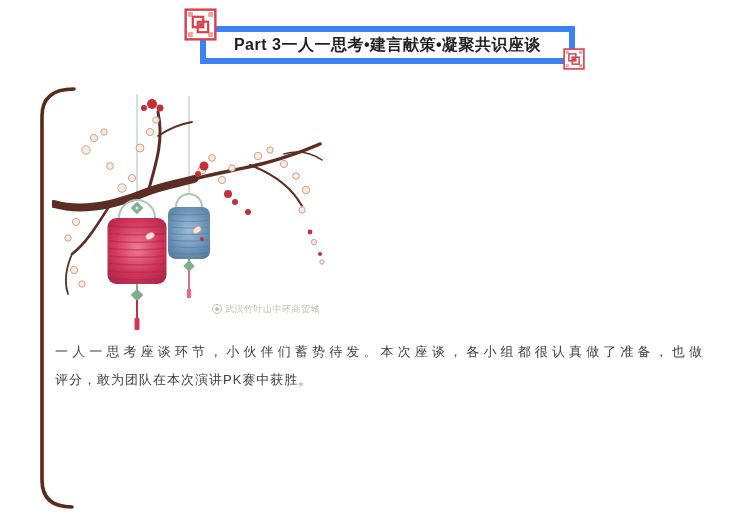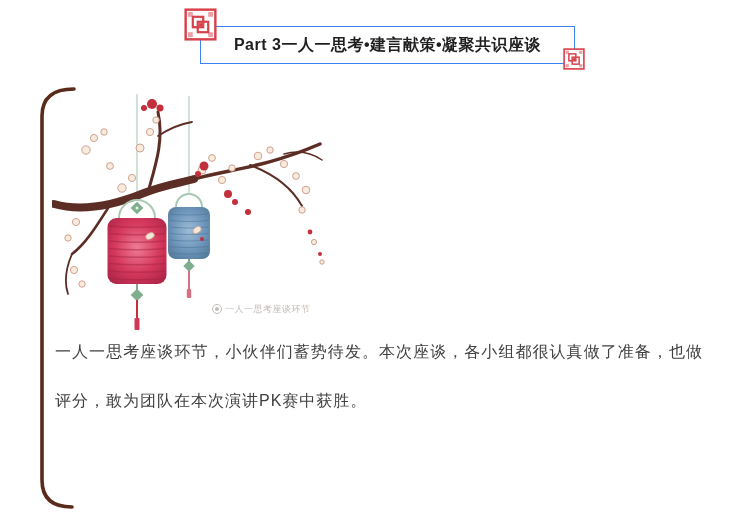--- a/index.html
+++ b/index.html
@@ -4,21 +4,21 @@
 <style>
   html,body{margin:0;padding:0;}
   body{
     width:753px;height:513px;position:relative;overflow:hidden;
     background:#ffffff;
     font-family:"Liberation Sans","DejaVu Sans",sans-serif;
   }
   
   .header-box{
     position:absolute;left:200px;top:26px;width:375px;height:38px;
-    border:1px solid #3b82f6;box-sizing:border-box;
+    border:6px solid #3b82f6;box-sizing:border-box;
     display:flex;align-items:center;justify-content:center;
   }
   .header-title{
     font-size:16px;font-weight:bold;color:#1f1f1f;letter-spacing:.5px;
     white-space:nowrap;
   }
   .orn{position:absolute;}
   .orn.tl{left:184px;top:8px;width:33px;height:33px;}
   .orn.br{left:563px;top:48px;width:22px;height:22px;}
   
@@ -28,27 +28,27 @@
     position:absolute;left:212px;top:302px;height:14px;
     display:flex;align-items:center;gap:3px;
     color:#b3a9a2;opacity:.8;font-size:9px;letter-spacing:.5px;white-space:nowrap;
   }
   .wm-logo{width:10px;height:10px;border:1px solid #b3a9a2;border-radius:50%;
     box-sizing:border-box;position:relative;}
   .wm-logo::after{content:"";position:absolute;left:2px;top:2px;width:4px;height:4px;
     border-radius:50%;background:#b3a9a2;}
   .para{
     position:absolute;left:55px;top:338px;width:648px;
-    font-size:16px;line-height:28.2px;color:#404040;letter-spacing:1px;
+    font-size:13px;line-height:28.2px;color:#404040;letter-spacing:1px;
   }
   .pline{
     width:100%;white-space:nowrap;
     text-align:justify;text-align-last:justify;
   }
-  .pline.last{text-align-last:left;margin-top:21px;}
+  .pline.last{text-align-last:left;}
 </style>
 </head>
 <body>
 
 <svg width="0" height="0" style="position:absolute" aria-hidden="true">
   <defs>
     <symbol id="knot" viewBox="0 0 30 30">
       <rect x="1.5" y="1.5" width="27" height="27" fill="#ffffff" stroke="#d8404a" stroke-width="2.2"></rect>
       <rect x="3.6" y="3.6" width="4.4" height="4.4" fill="#eda0a6"></rect>
       <rect x="22" y="3.6" width="4.4" height="4.4" fill="#eda0a6"></rect>
@@ -188,21 +188,21 @@
       <circle cx="150" cy="147" r="2" fill="#c2303b"></circle>
       <line x1="137" y1="167" x2="137" y2="171" stroke="#7fae8f" stroke-width="2"></line>
       <rect x="133" y="170" width="8" height="8" transform="rotate(45 137 174)" fill="#7fae8f"></rect>
       <line x1="137" y1="179" x2="137" y2="197" stroke="#d87083" stroke-width="2"></line>
       <rect x="134.8" y="197" width="4.4" height="9" rx="1" fill="#d87083"></rect>
     </g>
   </svg>
 
   <div class="watermark">
     <span class="wm-logo"></span>
-    <span>一人一思考座谈环节</span>
+    <span>武汉竹叶山中环商贸城</span>
   </div>
 
   <div class="para">
     <div class="pline">一人一思考座谈环节，小伙伴们蓄势待发。本次座谈，各小组都很认真做了准备，也做</div>
     <div class="pline last">评分，敢为团队在本次演讲PK赛中获胜。</div>
   </div>
 
 </div>
 
 </body></html>

